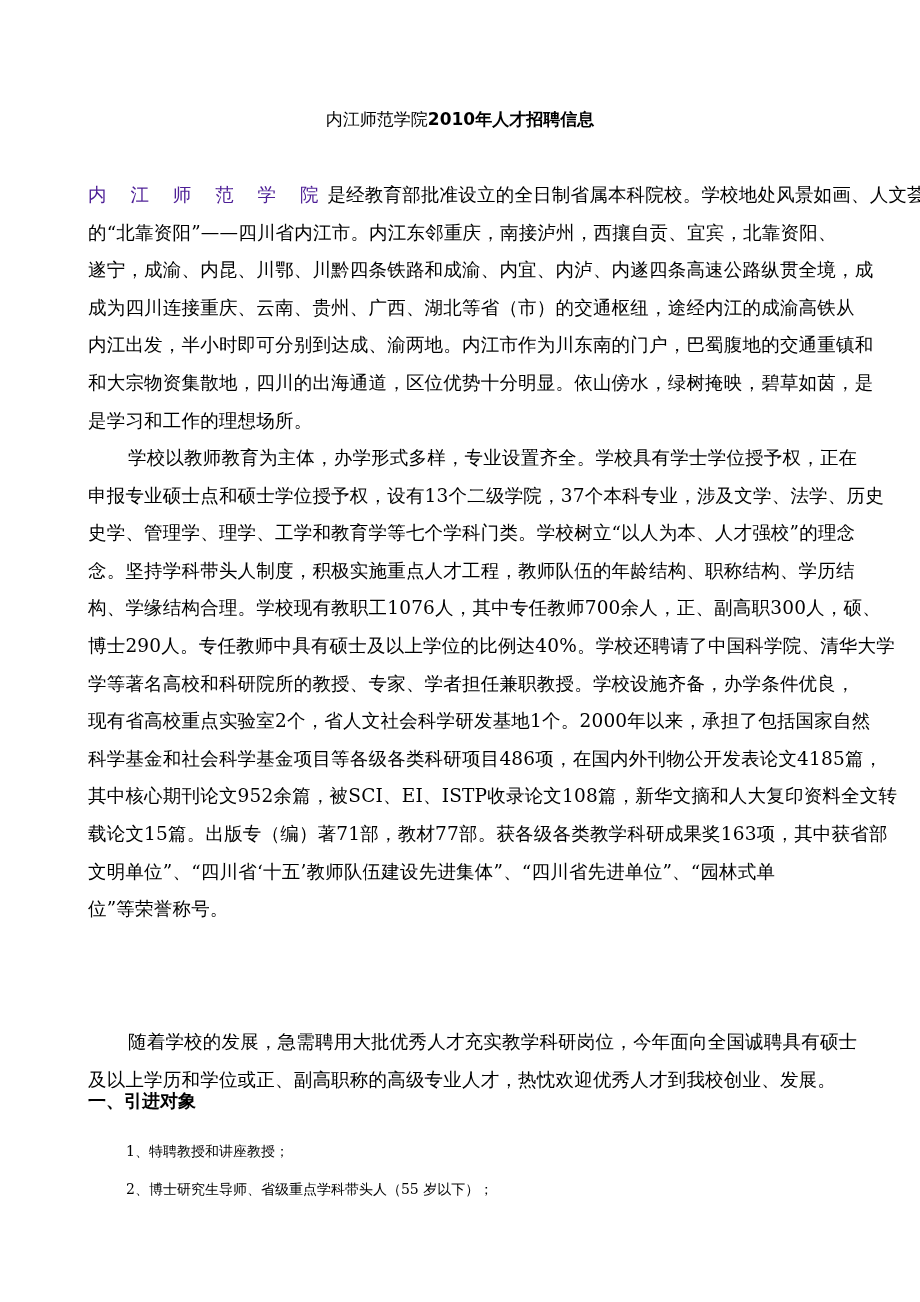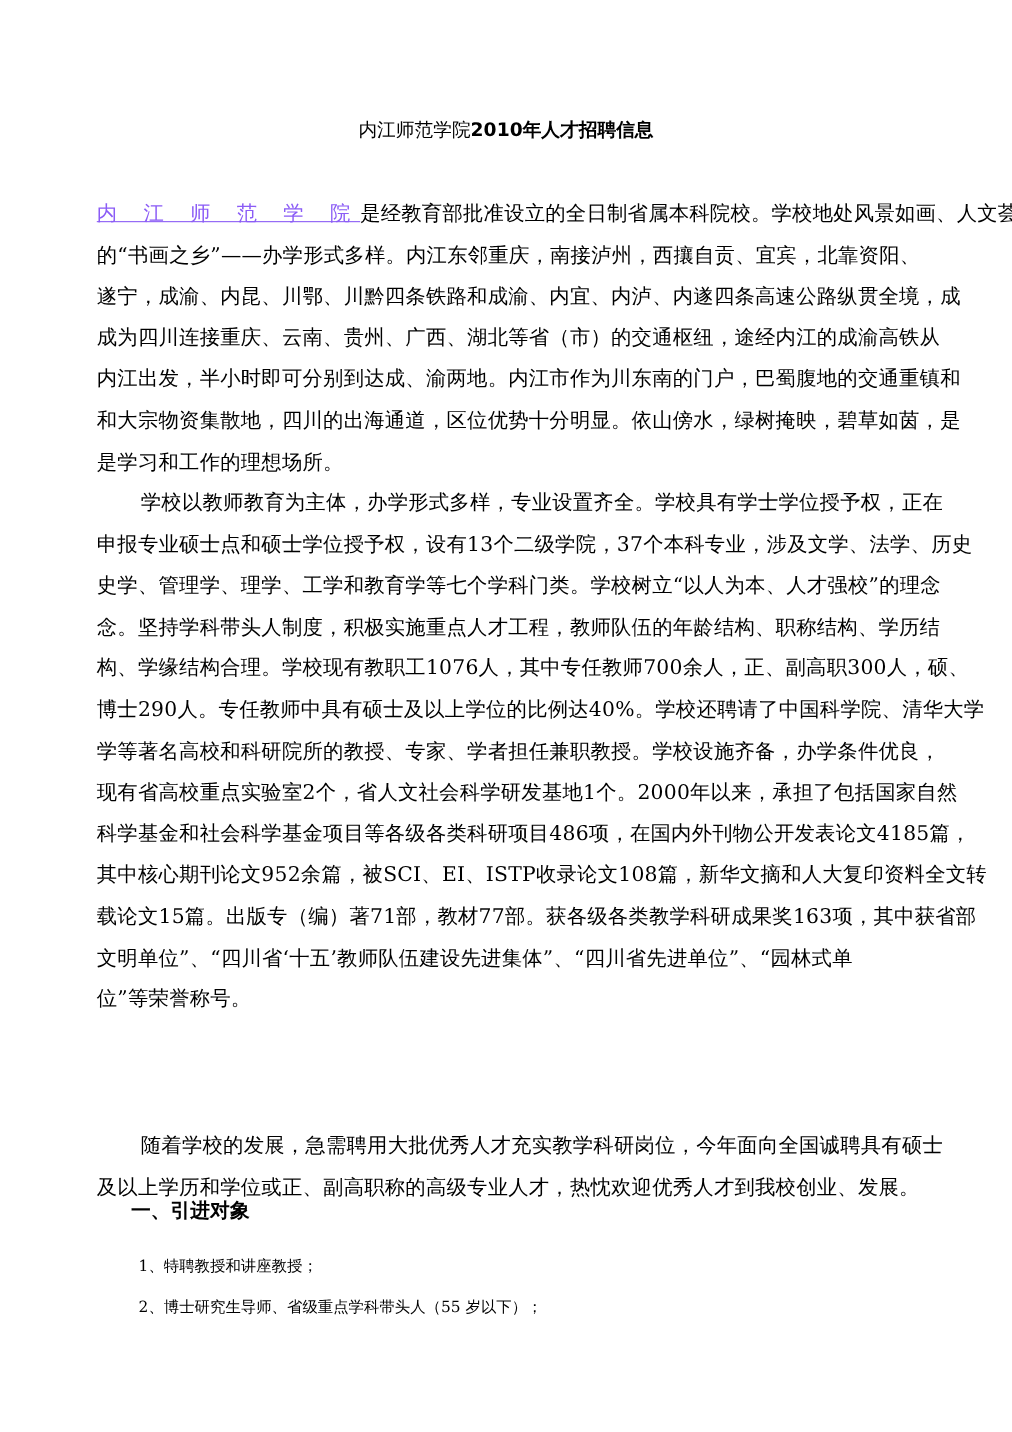--- a/index.html
+++ b/index.html
@@ -45,33 +45,31 @@
     }
     .line {
       display: block;
       white-space: nowrap;
       height: 37.6px;
     }
     .indent {
       padding-left: 40px;
     }
     .red {
-      color: #8b5cf6;
+      color: #4c1d95;
       letter-spacing: 9px;
-      text-decoration: underline;
     }
     .section-heading {
       position: absolute;
       left: 88px;
       top: 1088px;
       font-family: "DejaVu Sans", "Liberation Sans", sans-serif;
       font-weight: bold;
       font-size: 18px;
       line-height: 26px;
-      margin-left: 31px;
     }
     .list {
       position: absolute;
       left: 126px;
       top: 1132px;
       font-size: 14px;
       line-height: 38px;
     }
     .list .item {
       display: block;
@@ -82,21 +80,21 @@
 <body>
 
 <div class="page">
 
   <div class="title">
     <span>内江师范学院</span><span class="bold">2010年人才招聘信息</span>
   </div>
 
   <div class="body-text" style="top:176px;">
     <span class="line"><span class="red">内 江 师 范 学 院</span><span>是经教育部批准设立的全日制省属本科院校。学校地处风景如画、人文荟萃</span></span>
-    <span class="line">的“书画之乡”——办学形式多样。内江东邻重庆，南接泸州，西攘自贡、宜宾，北靠资阳、</span>
+    <span class="line">的“北靠资阳”——四川省内江市。内江东邻重庆，南接泸州，西攘自贡、宜宾，北靠资阳、</span>
     <span class="line">遂宁，成渝、内昆、川鄂、川黔四条铁路和成渝、内宜、内泸、内遂四条高速公路纵贯全境，成</span>
     <span class="line">成为四川连接重庆、云南、贵州、广西、湖北等省（市）的交通枢纽，途经内江的成渝高铁从</span>
     <span class="line">内江出发，半小时即可分别到达成、渝两地。内江市作为川东南的门户，巴蜀腹地的交通重镇和</span>
     <span class="line">和大宗物资集散地，四川的出海通道，区位优势十分明显。依山傍水，绿树掩映，碧草如茵，是</span>
     <span class="line">是学习和工作的理想场所。</span>
   </div>
 
   <div class="body-text" style="top:439px;">
     <span class="line indent">学校以教师教育为主体，办学形式多样，专业设置齐全。学校具有学士学位授予权，正在</span>
     <span class="line">申报专业硕士点和硕士学位授予权，设有13个二级学院，37个本科专业，涉及文学、法学、历史</span>

